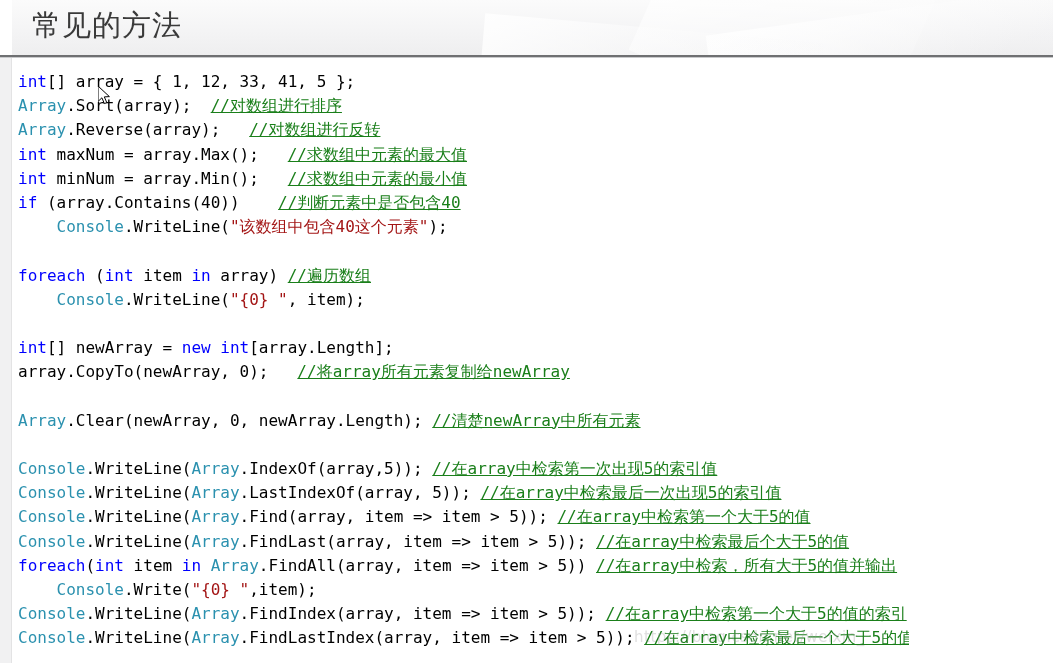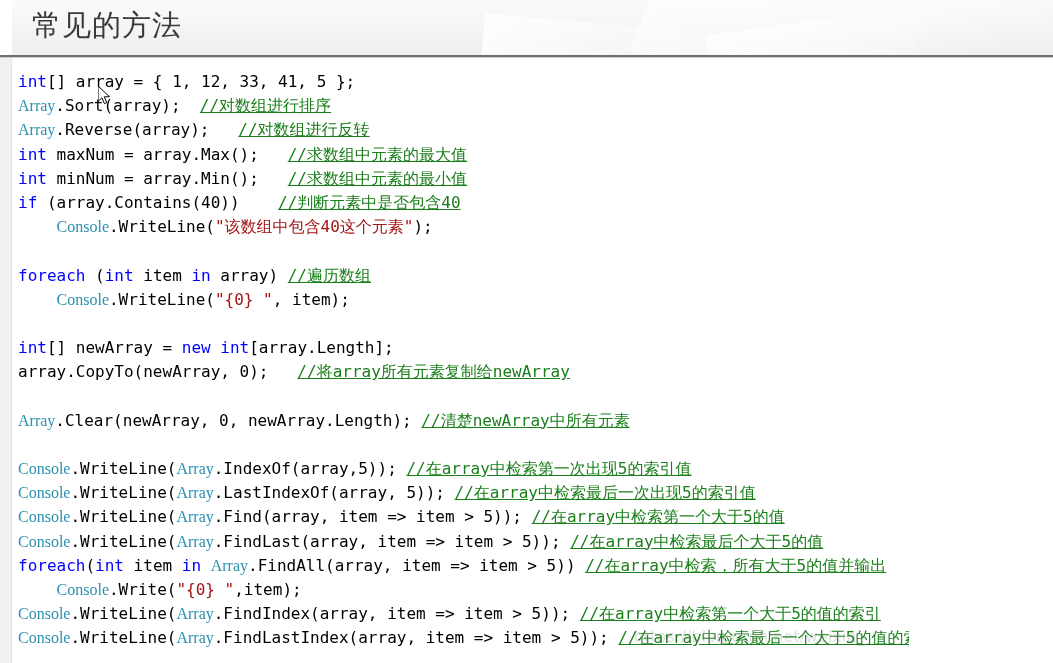--- a/index.html
+++ b/index.html
@@ -114,21 +114,21 @@
   }
   .code-line {
     height: 24.2px;
     white-space: pre;
     overflow: visible;
   }
   .code-line.blank { color: transparent; }
 
   
   .k  { color: #0000ff; }          
-  .t  { color: #2b91af; font-family: Liberation Serif, serif; }          
+  .t  { color: #2b91af; }          
   .s  { color: #a31515; }          
   .c  { color: #1a7f1a; text-decoration: underline; }          
   .p  { color: #000000; }          
 
   
   .watermark {
     position: absolute;
     left: 634px;
     top: 628px;
     font-family: "DejaVu Sans", "Liberation Sans", sans-serif;

